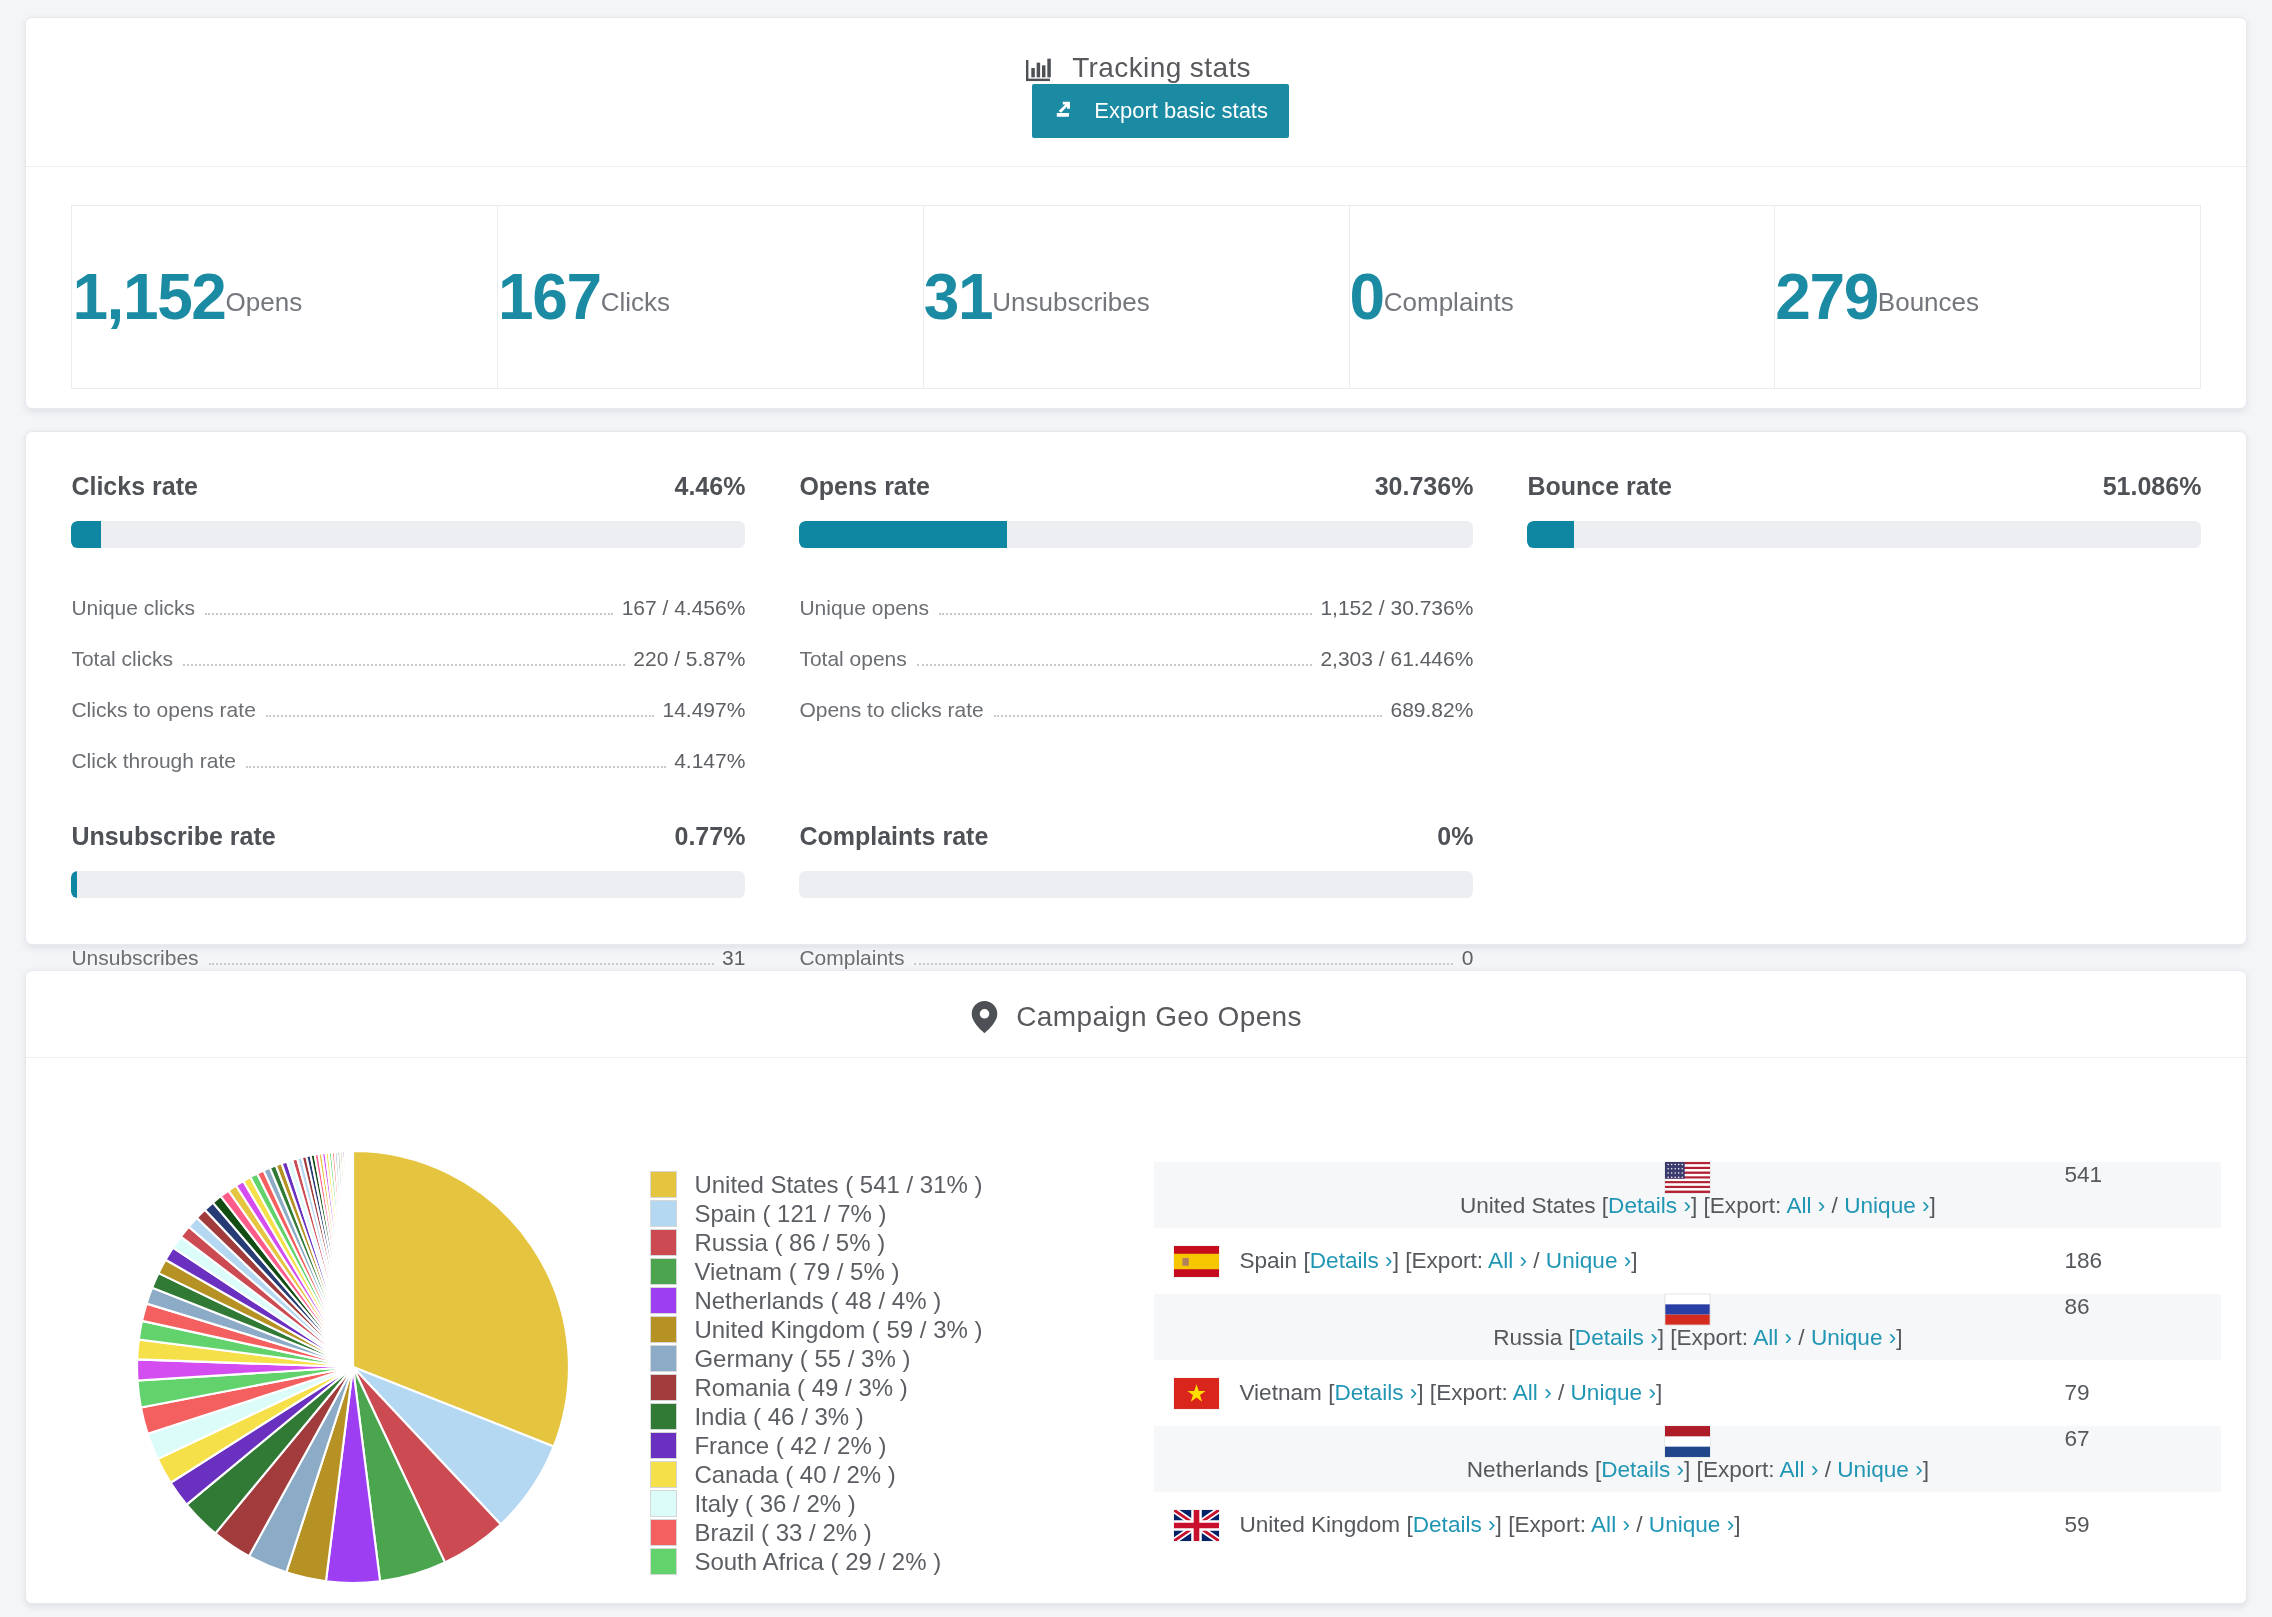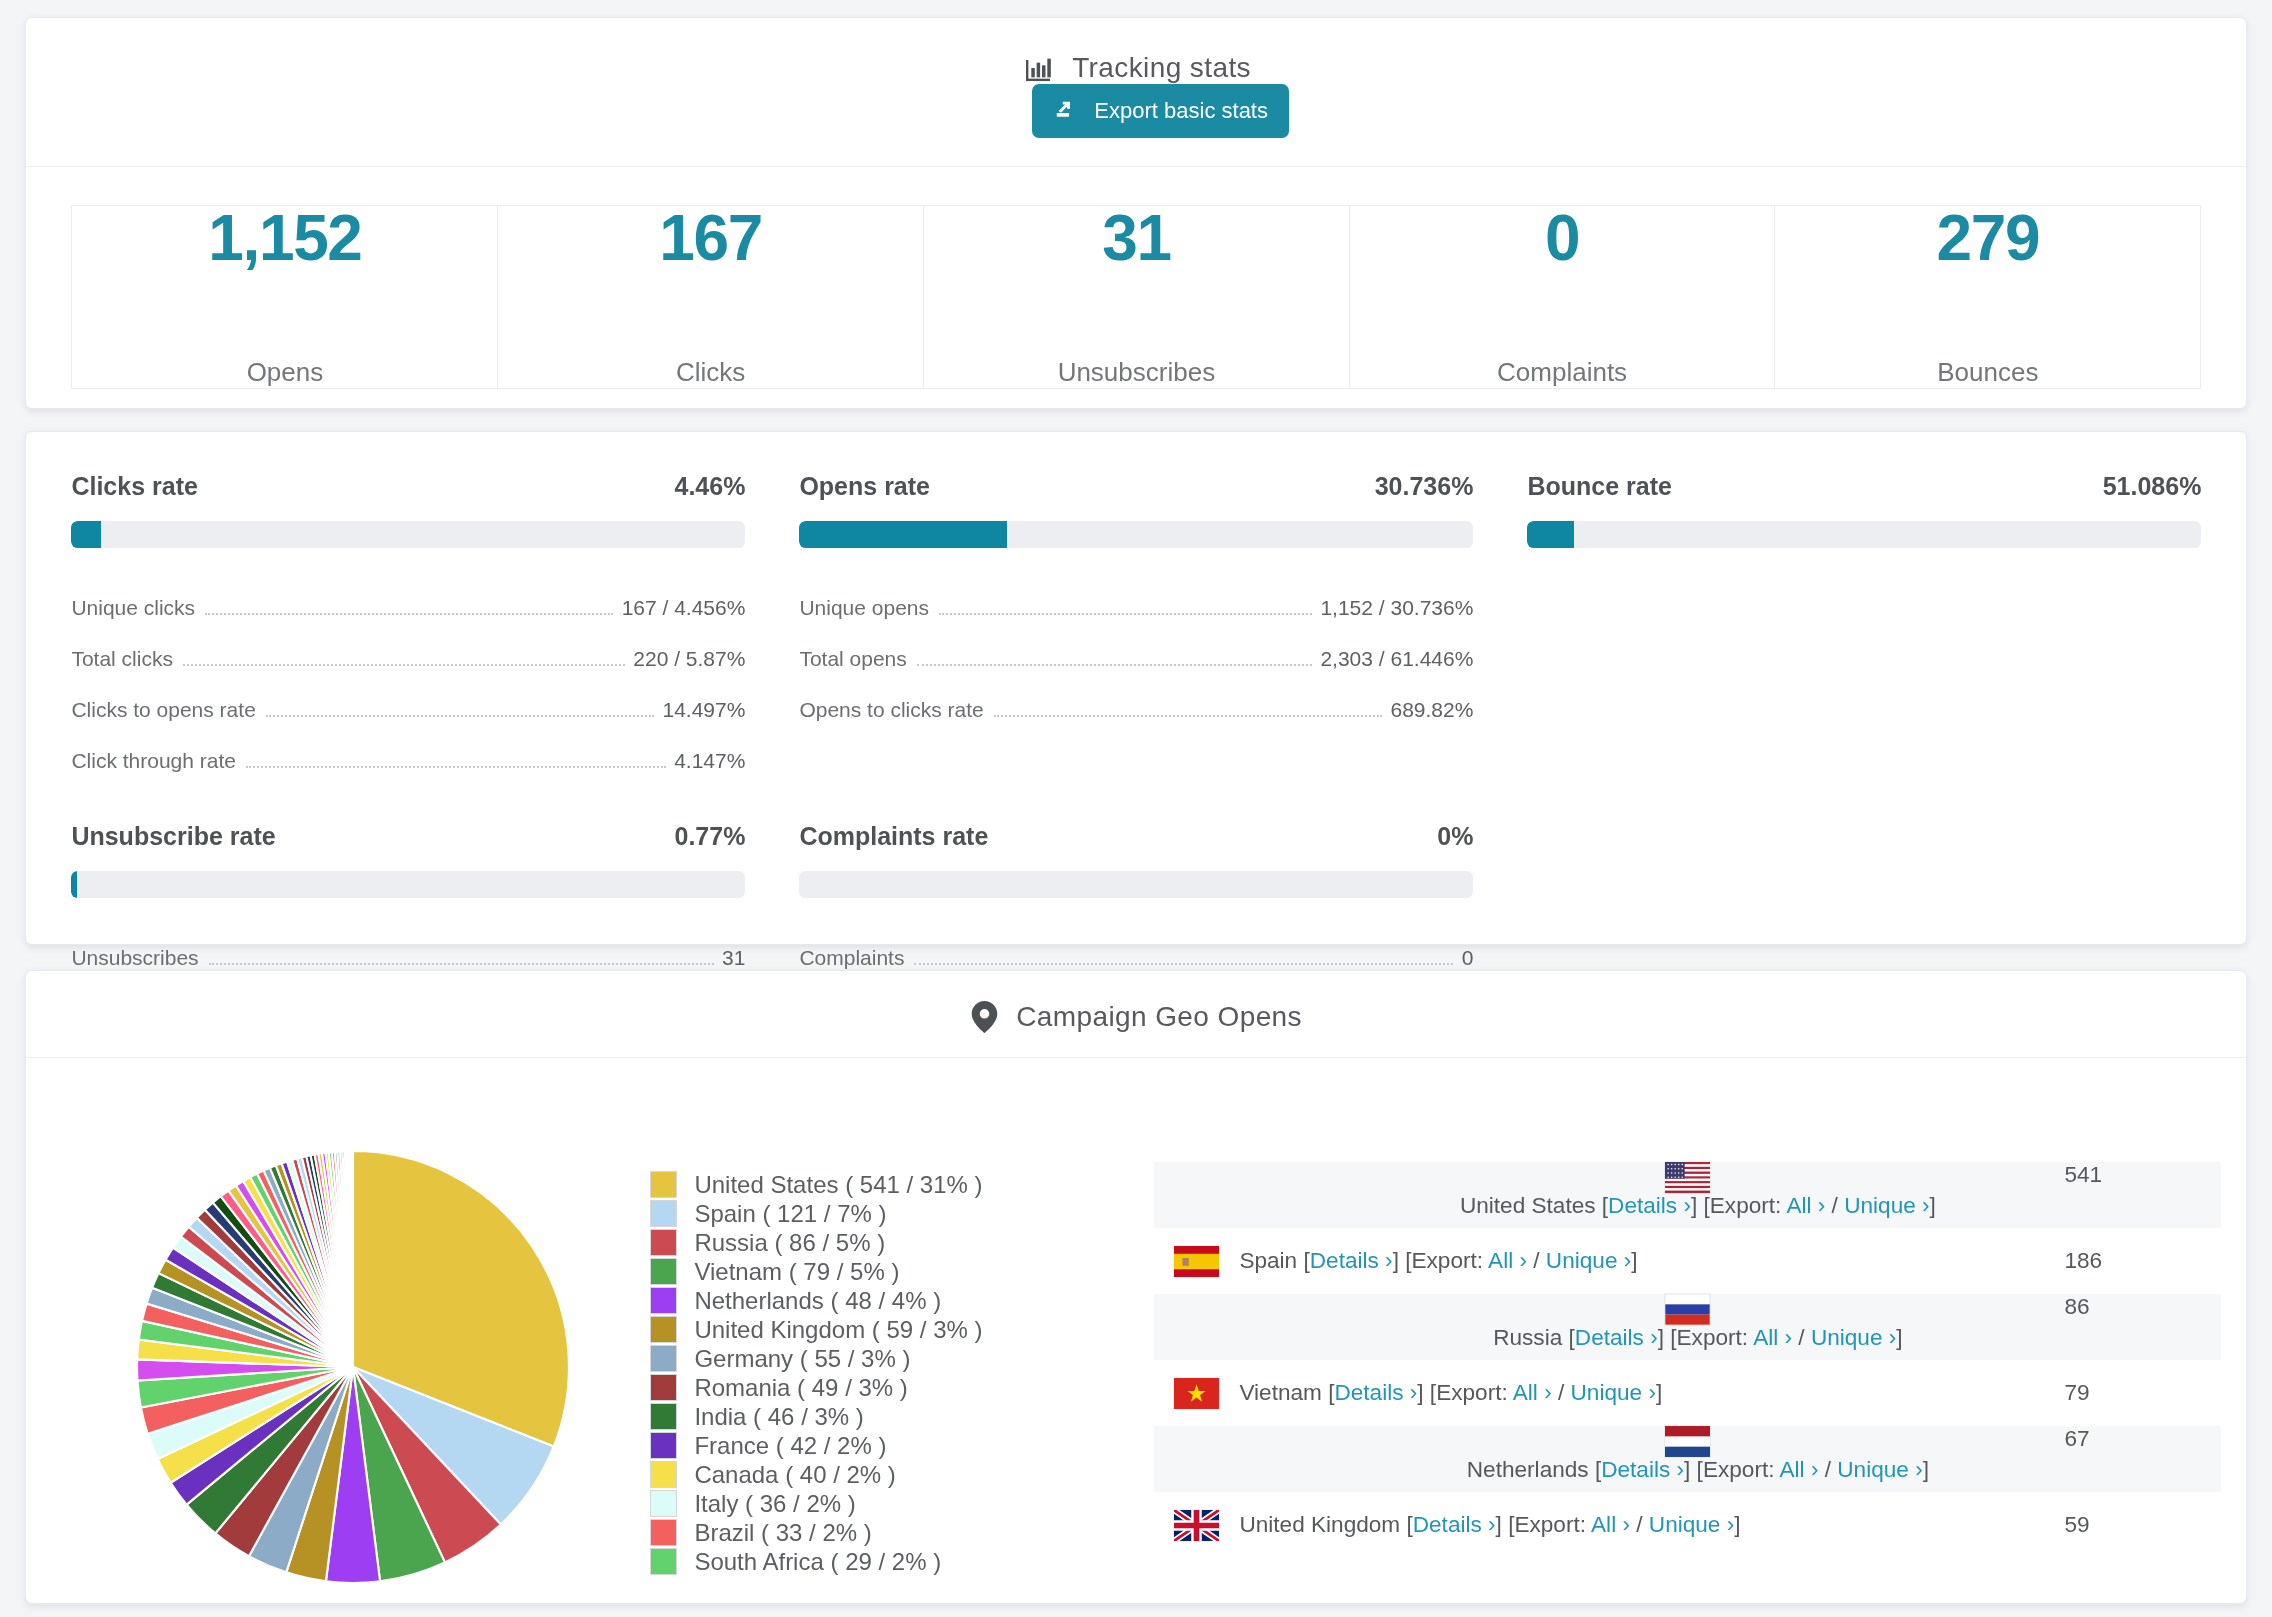--- a/index.html
+++ b/index.html
@@ -28,30 +28,30 @@
     flex-direction:column;
   }
   .panel-title { display:flex; align-items:center; gap:18.4px;
     font-size:28px; font-weight:400; color:#57595d; letter-spacing:0.4px; }
   .panel-title svg { display:block; }
   .header-divider { border-bottom:1.4px solid #eef0f2; margin-top:28px; }
 
   
   .btn-export {
     display:flex; align-items:center; gap:19px;
-    background:#1b8ba3; color:#fff; border:none; border-radius:7px;
+    background:#1b8ba3; color:#fff; border:none; border-radius:2px;
     font-family:inherit; font-size:22px; padding:12.7px 21px; cursor:pointer;margin-left:48px;
   }
 
   
   .stats-row { display:flex; margin:38px 45px 0 45px; }
   .statbox {
     flex:1; height:184px; background:#fff;
     border:1.4px solid #eaecef; margin-left:-1.4px;
-    display:flex; flex-direction:column; align-items:center; justify-content:space-between;
+    display:flex; align-items:center; justify-content:flex-start;
   }
   .statbox:first-child { margin-left:0; }
   .stat-value { font-size:64px; font-weight:bold; color:#1b8ba3; letter-spacing:-1.4px; line-height:1; }
   .stat-label { font-size:26px; color:#73767b; margin-top:11.3px; }
 
   
   .rates-grid {
     display:grid; grid-template-columns:repeat(3, 1fr);
     column-gap:54px; row-gap:49px;
     padding:40px 45px;

